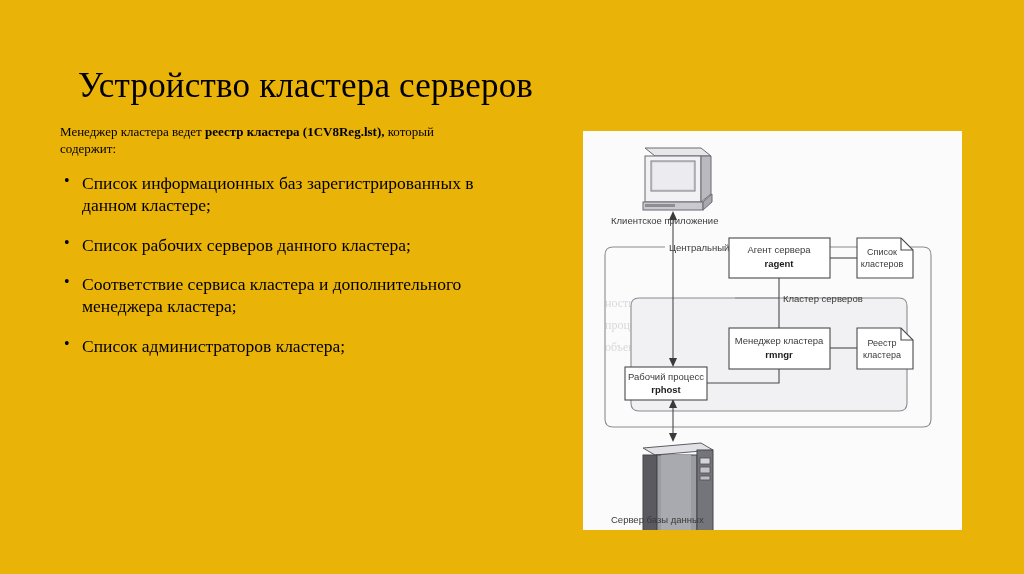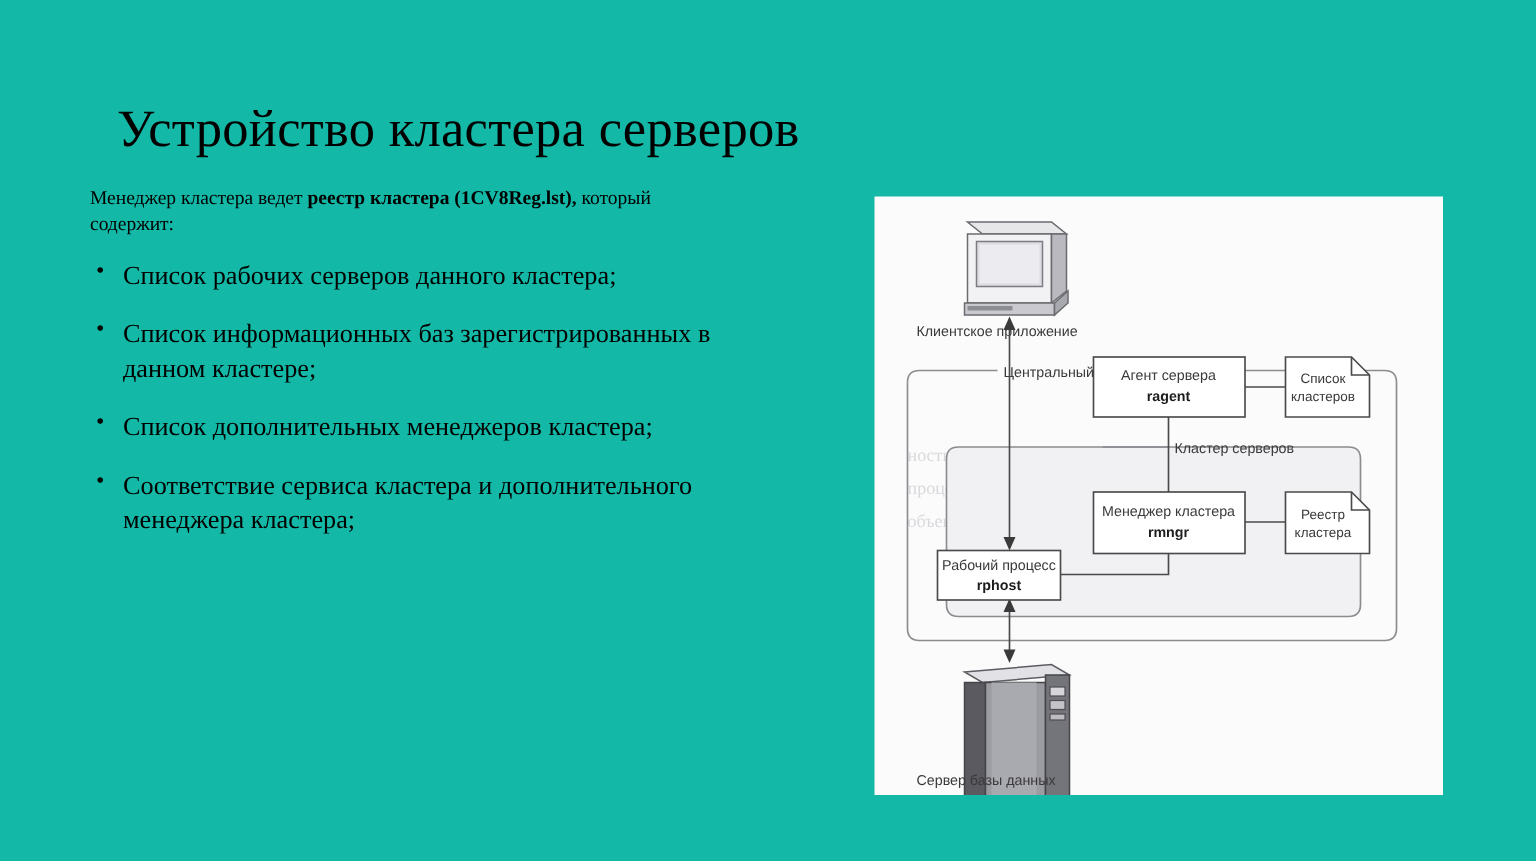--- a/index.html
+++ b/index.html
@@ -13,21 +13,21 @@
     height: 574px;
     overflow: hidden;
     font-family: "Liberation Serif", "DejaVu Serif", serif;
     color: #000000;
     position: relative;
   }
 
   #slide {
     position: absolute;
     inset: 0;
-    background: #14b8a6;
+    background: #eab308;
   }
 
   
   .slide-title {
     position: absolute;
     left: 78px;
     top: 44px;
     font-size: 35px;
     font-weight: normal;
     letter-spacing: 0.2px;
@@ -124,24 +124,24 @@
 
 <div id="slide">
 
   <h1 class="slide-title">Устройство кластера серверов</h1>
 
   <div class="content-col">
 
     <p class="intro"><span>Менеджер кластера ведет </span><b>реестр кластера (1CV8Reg.lst),</b><span> который содержит:</span></p>
 
     <ul class="bullets">
+      <li>Список информационных баз зарегистрированных в данном кластере;</li>
       <li>Список рабочих серверов данного кластера;</li>
-      <li>Список информационных баз зарегистрированных в данном кластере;</li>
-      <li>Список дополнительных менеджеров кластера;</li>
       <li>Соответствие сервиса кластера и дополнительного менеджера кластера;</li>
+      <li>Список администраторов кластера;</li>
     </ul>
   </div>
 
   <div id="diagram-figure">
     <svg width="379" height="399" viewBox="0 0 379 399" xmlns="http://www.w3.org/2000/svg">
 
       <g>
         <text class="ghost" x="22" y="176" font-size="12">ностью зарегистрированных</text>
         <text class="ghost" x="22" y="198" font-size="12">процесс, все отражается в</text>
         <text class="ghost" x="22" y="220" font-size="12">объекты, процессы, взаимодействие и при</text>

